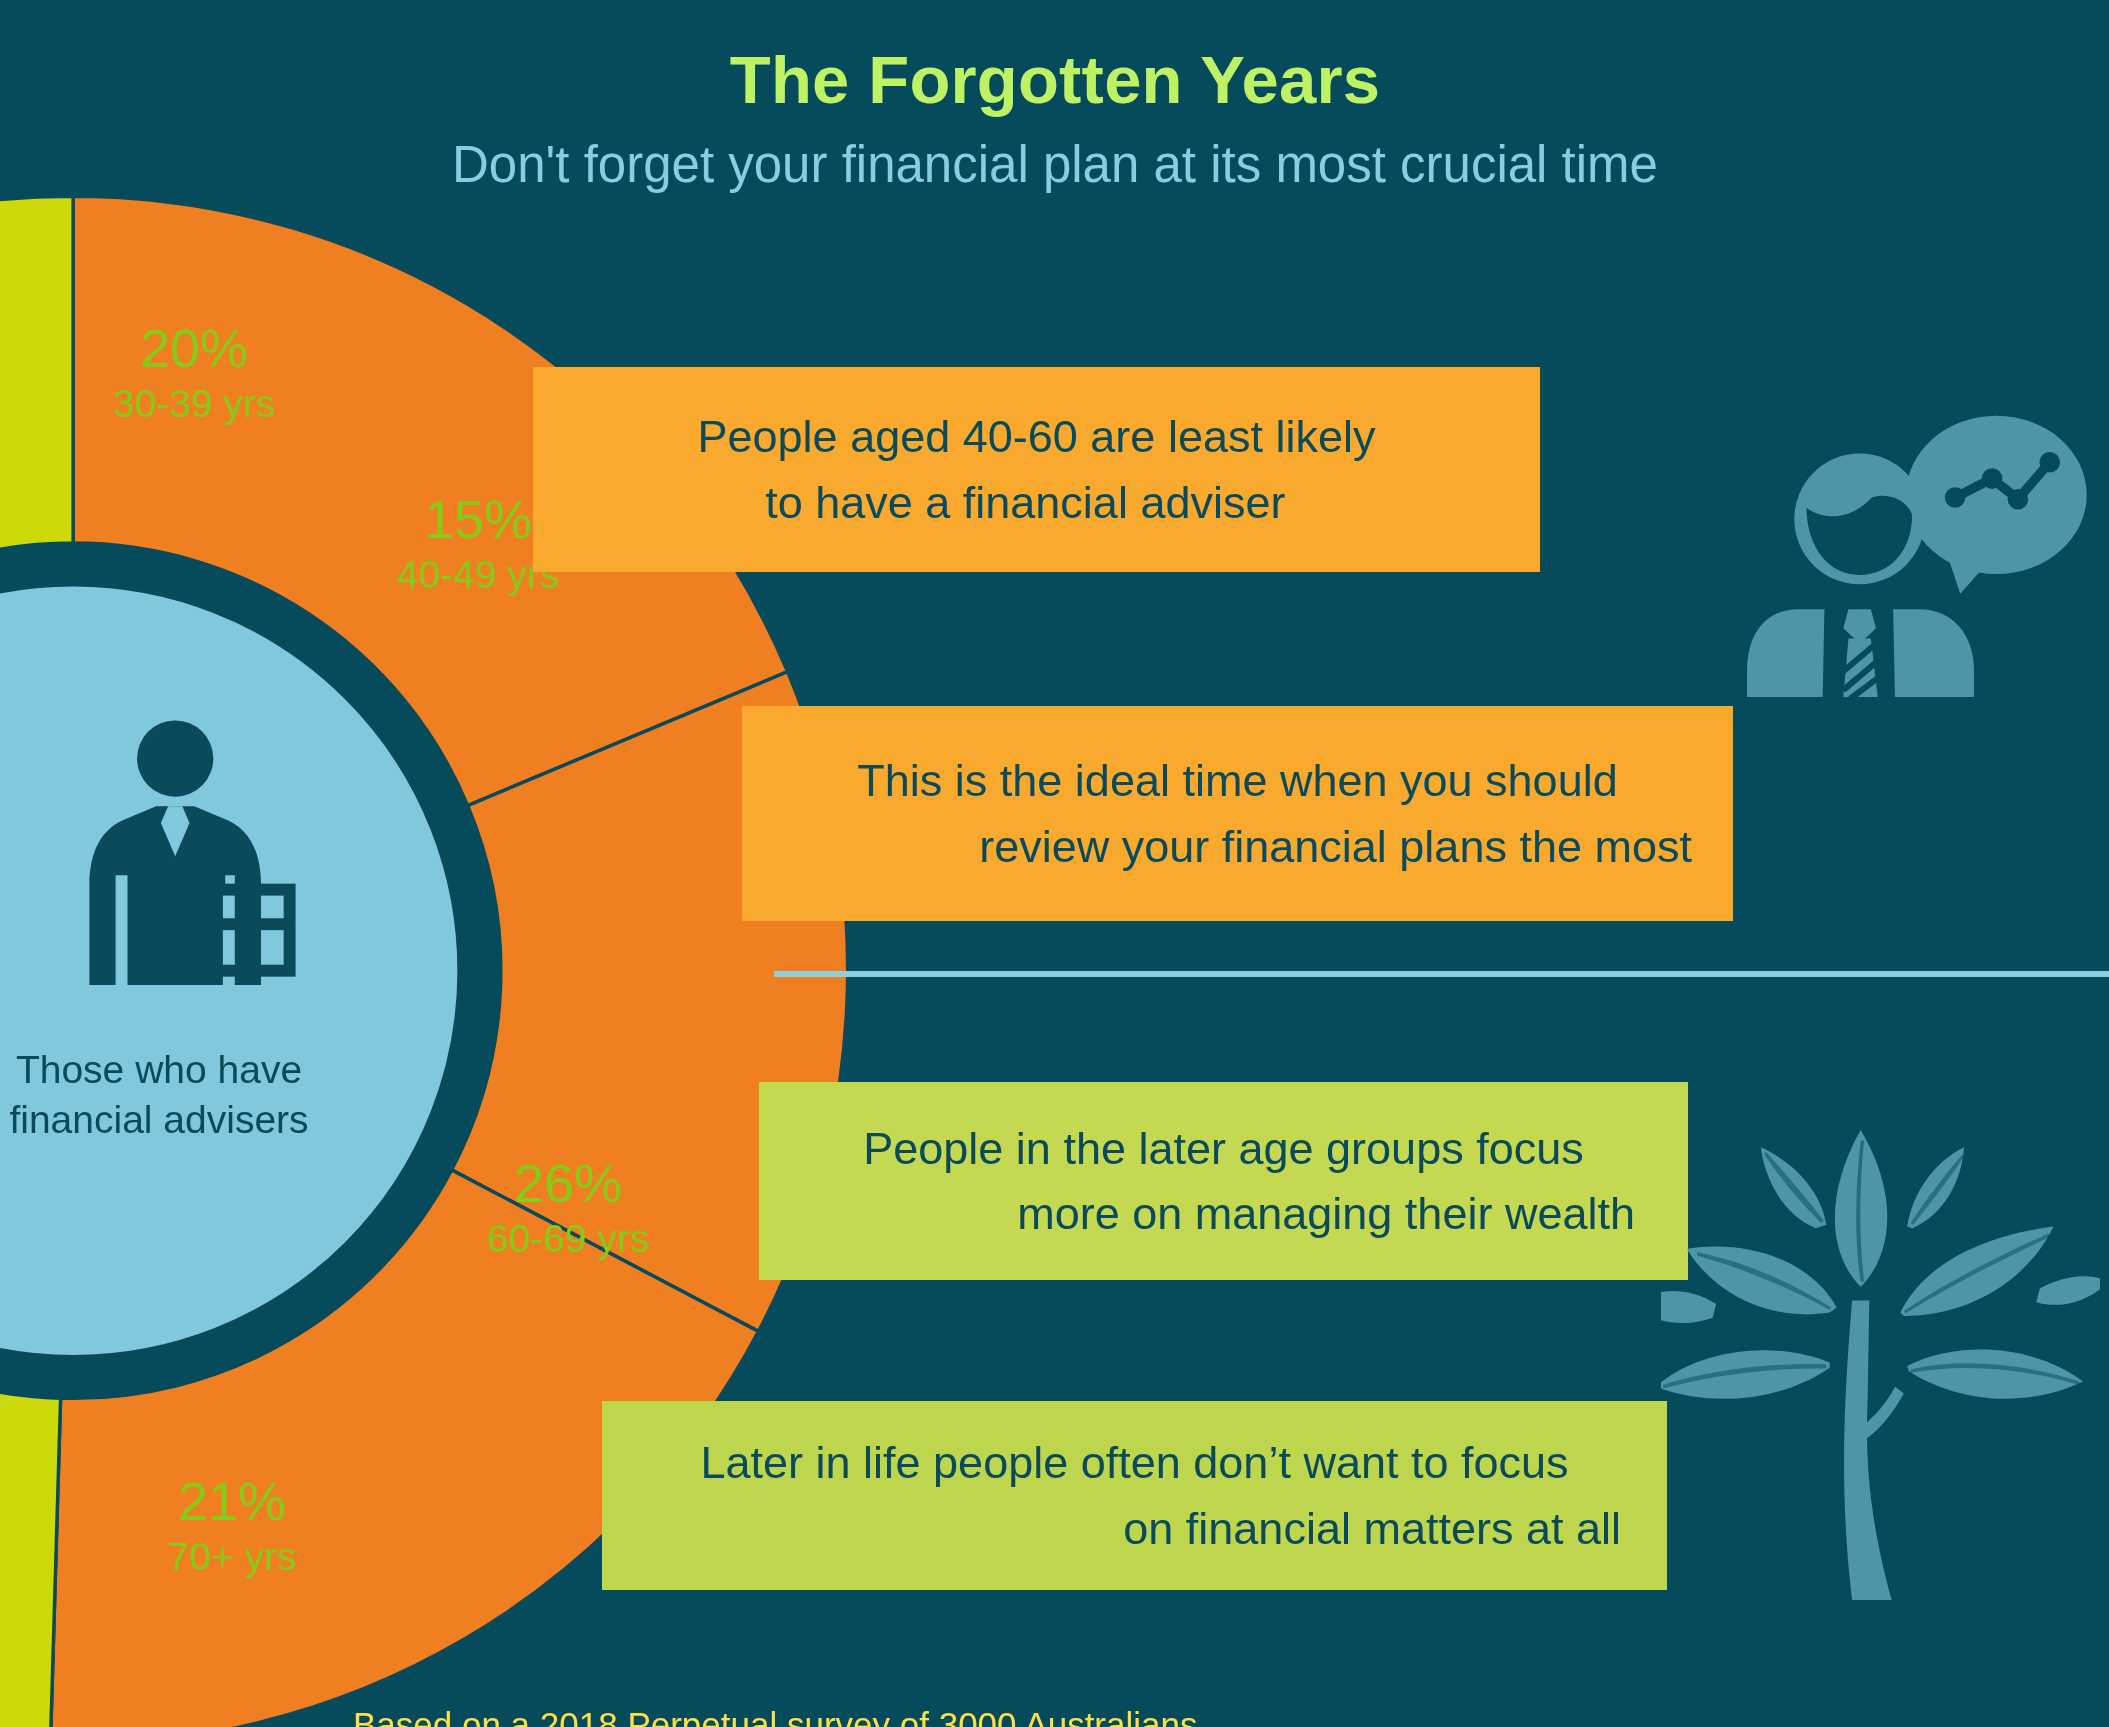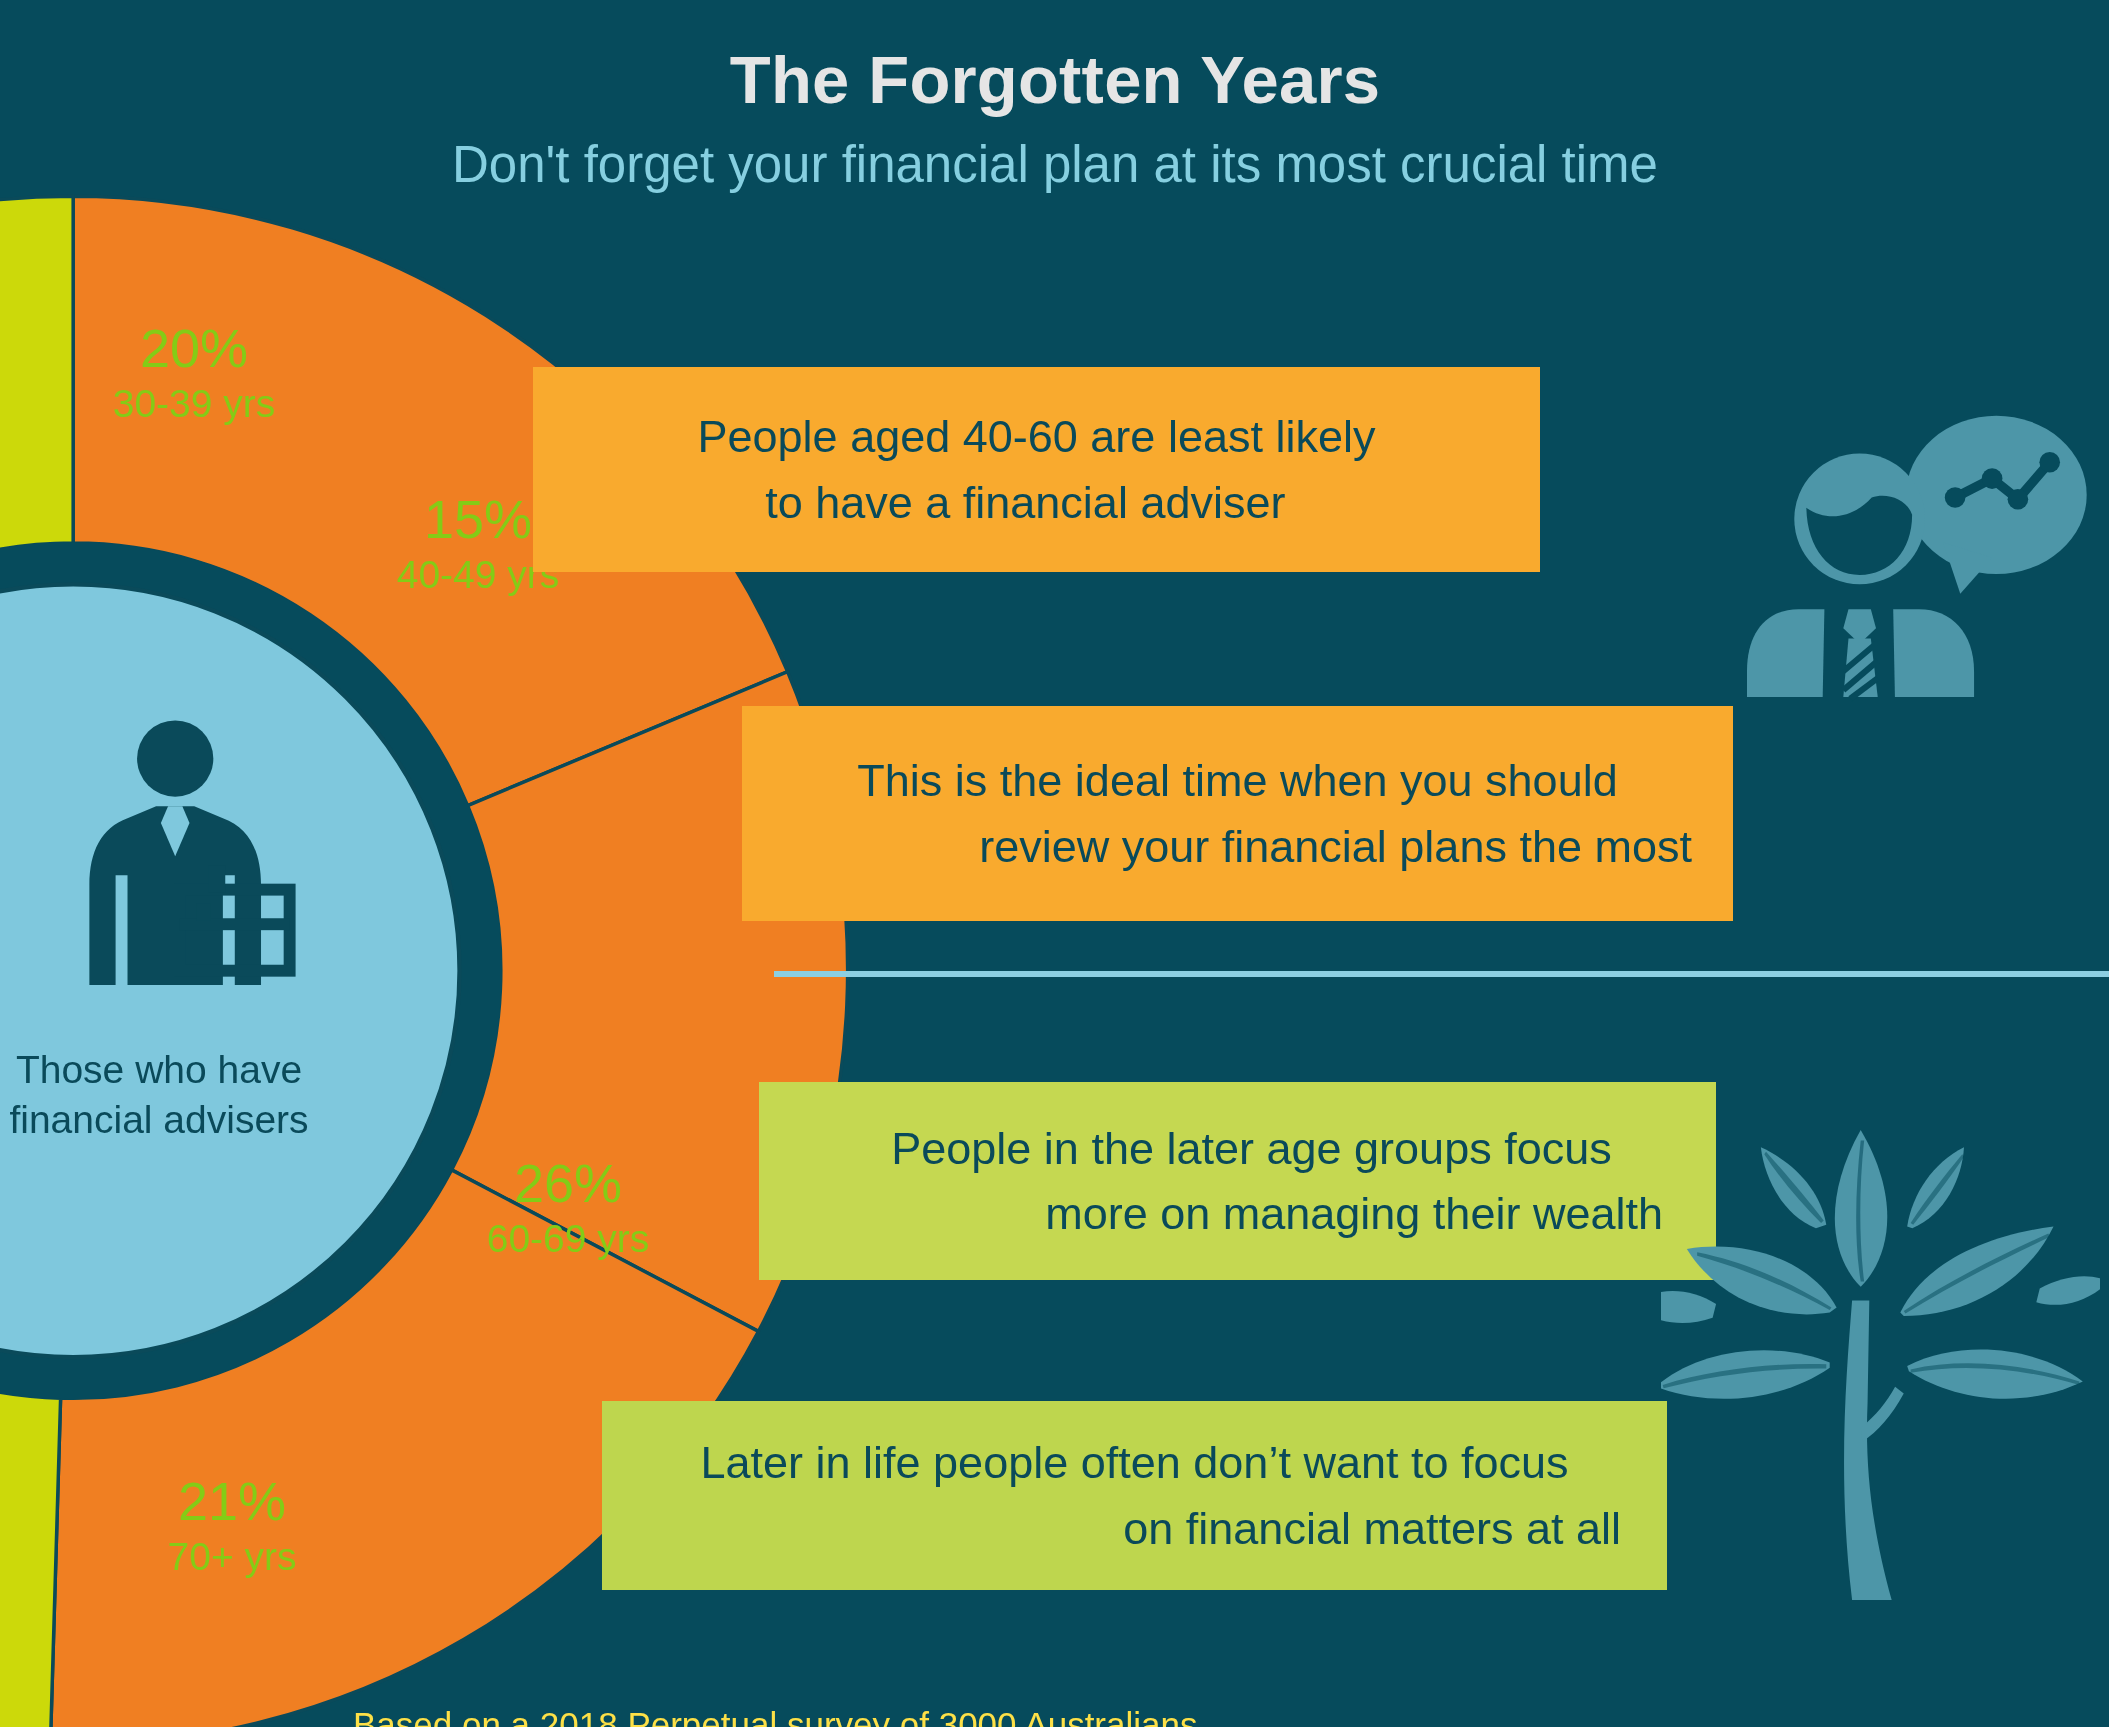--- a/index.html
+++ b/index.html
@@ -7,21 +7,21 @@
     width:2110px;height:1728px;overflow:hidden;
     background:#064B5C;
     font-family:"Liberation Sans", sans-serif;
     position:relative;
   }
   #stage{position:absolute;inset:0;width:2110px;height:1728px;}
 
   
   .hdr{position:absolute;left:0;top:0;width:2110px;text-align:center;}
   .title{
-    font-size:67px;font-weight:bold;color:#e5e5e5;
+    font-size:67px;font-weight:bold;color:#bef264;
     margin:0;padding-top:45px;letter-spacing:0.2px;line-height:1.05;
   }
   .subtitle{
     font-size:51px;color:#86CFE0;margin:0;padding-top:22.4px;
     font-weight:normal;line-height:1.05;
   }
 
   
   .donut{position:absolute;left:0;top:0;width:2110px;height:1728px;pointer-events:none;}
 
@@ -54,21 +54,21 @@
     position:absolute;display:flex;flex-direction:column;
     justify-content:center;color:#0A4A5A;
     font-size:45px;line-height:1.45;
   }
   .callout .l1{text-align:center;}
   .callout .l2{text-align:right;padding-right:22.4px;}
   .callout.c1 .l1,.callout.c1 .l2{text-align:center;}
 
   #callout-0{left:533px; top:367px;  width:1007px;height:205px;background:#F9AA2E;}
   #callout-1{left:742px; top:706px;  width:991px;height:215px;background:#F9AA2E;}
-  #callout-2{left:759px; top:1082px; width:929px;height:198px;background:#C5D851;padding-left:28px;}
+  #callout-2{left:759px; top:1082px; width:929px;height:198px;background:#C5D851;}
   #callout-3{left:602px; top:1401px; width:1065px;height:189px;background:#BED64E;}
 
   #callout-0 .l1,#callout-0 .l2{text-align:center;}
   #callout-1 .l1{text-align:center;}
   #callout-1 .l2{text-align:right;padding-right:41px;}
   #callout-2 .l1{text-align:center;}
   #callout-2 .l2{text-align:right;padding-right:53px;}
   #callout-3 .l1{text-align:center;}
   #callout-3 .l2{text-align:right;padding-right:46px;}
 

